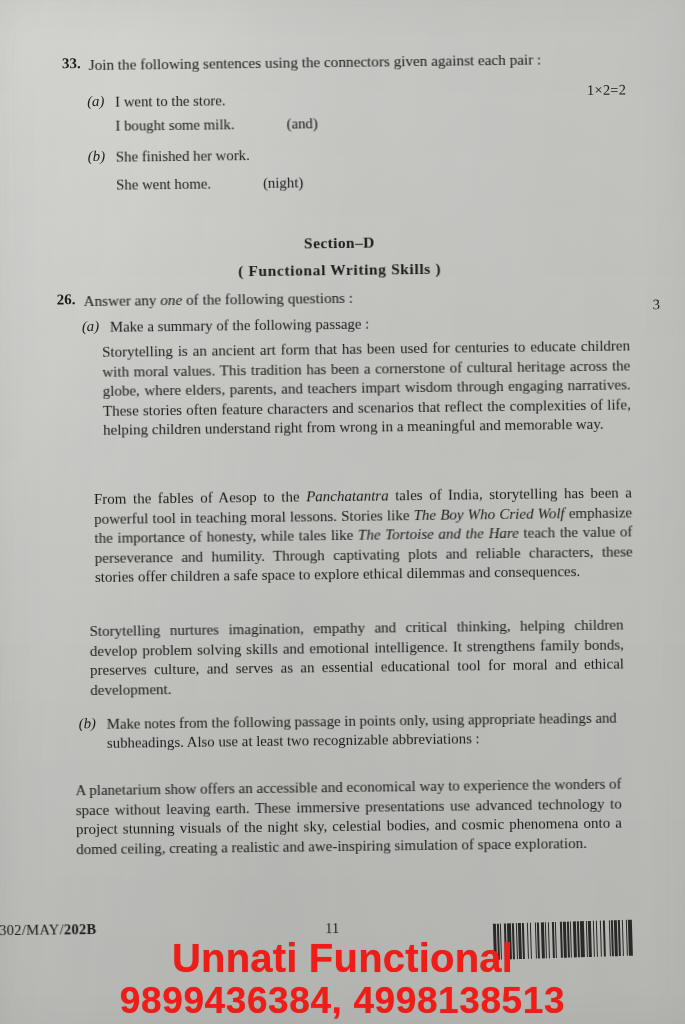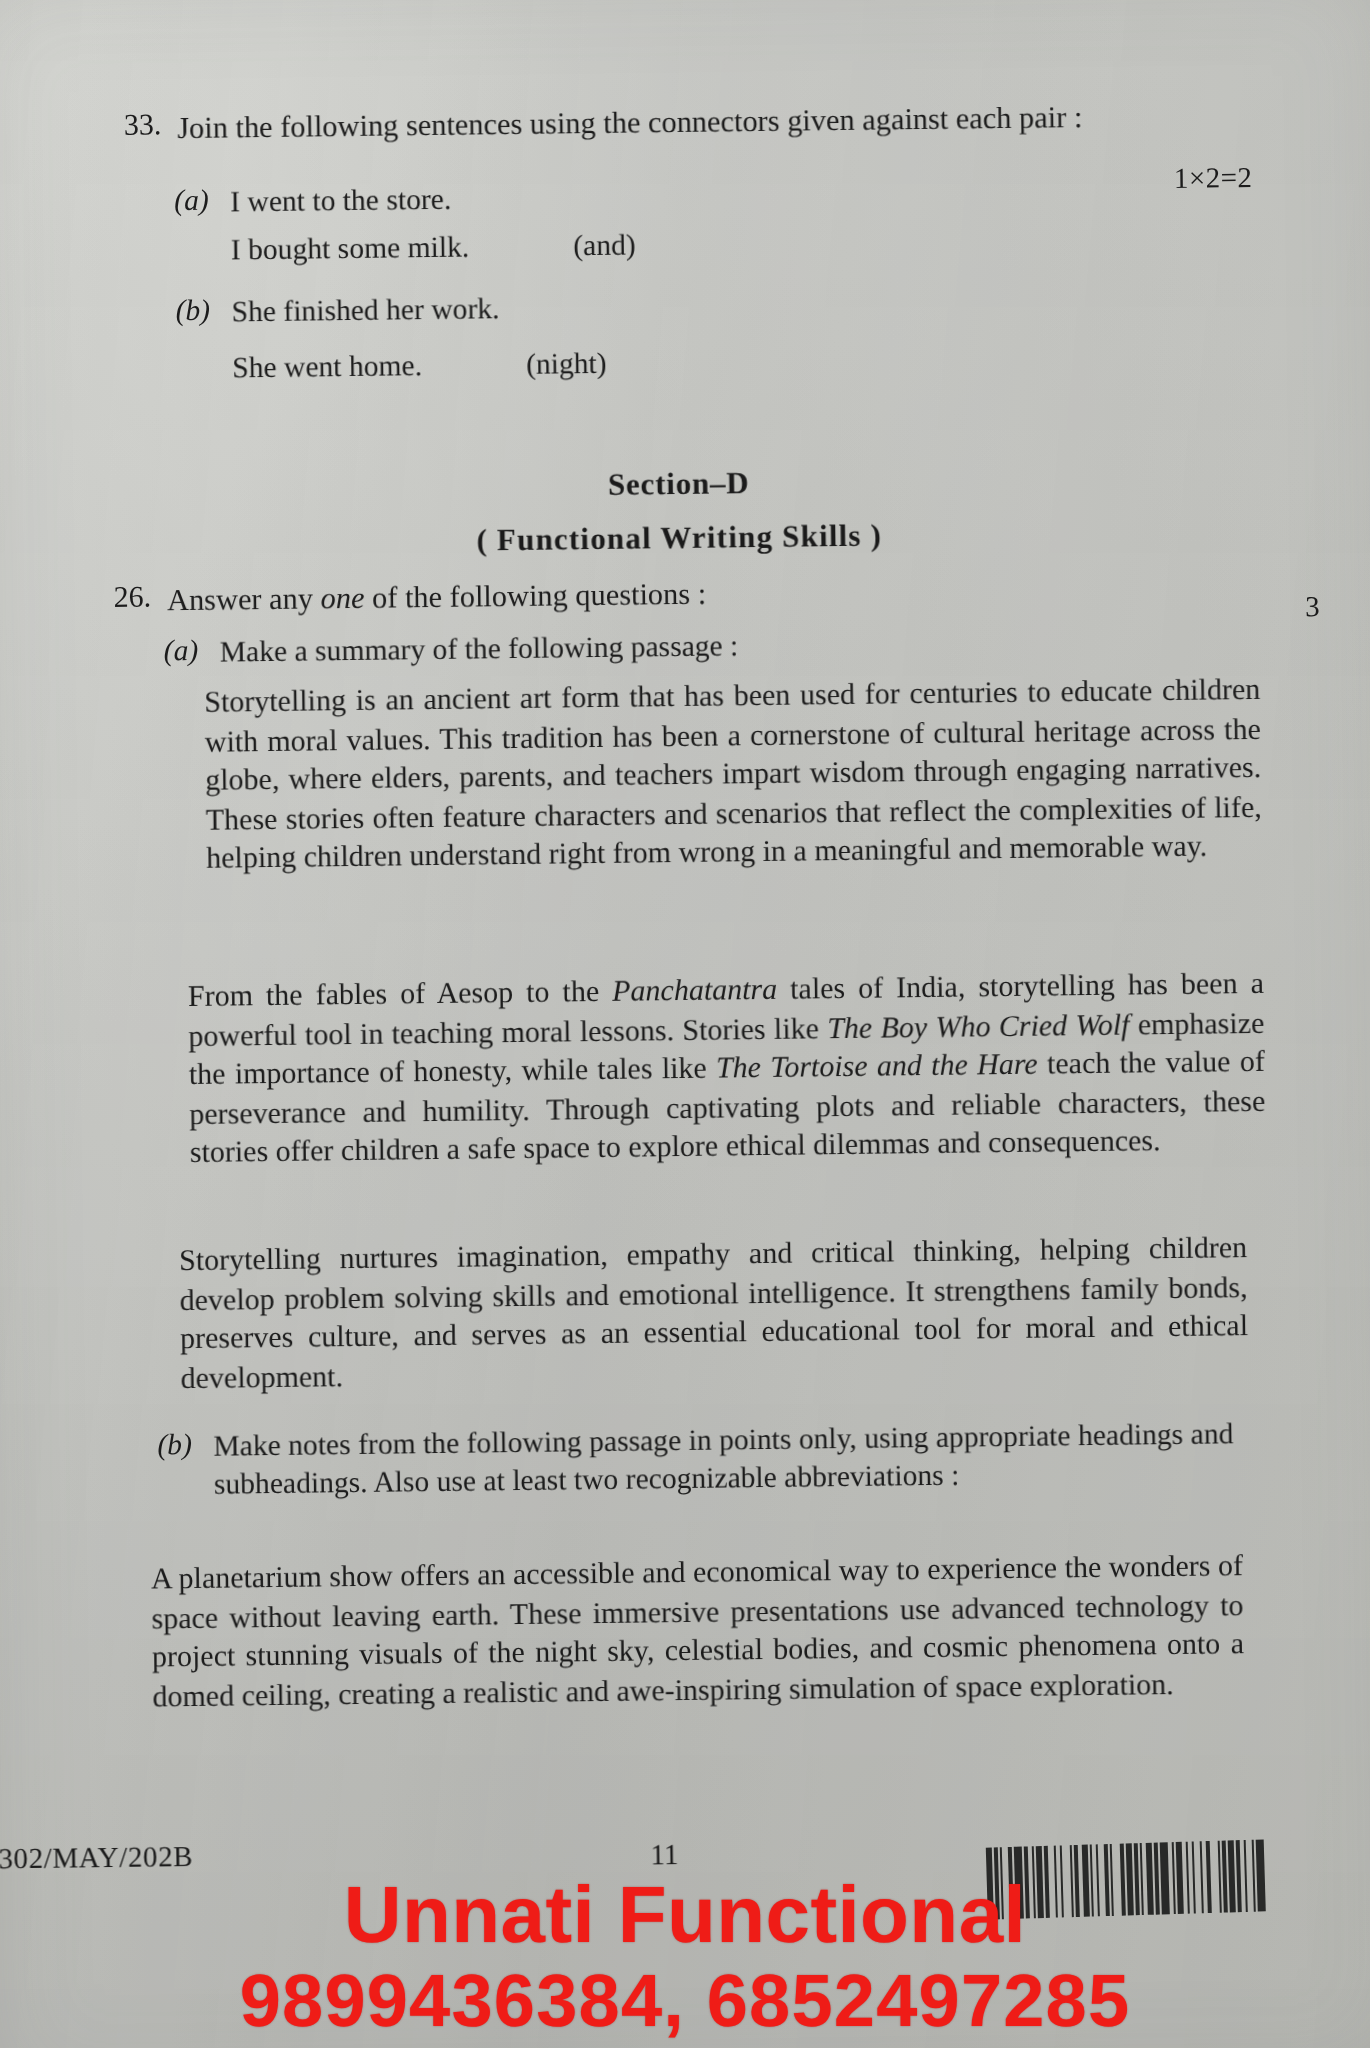--- a/index.html
+++ b/index.html
@@ -46,21 +46,21 @@
     transform: rotate(-0.7deg);
     transform-origin: 340px 500px;
   }
 
   .qrow {
     position: absolute;
     display: flex;
     align-items: flex-start;
   }
   .qnum {
-    font-weight: normal;
+    font-weight: bold;
     font-size: 15px;
     width: 34px;
     text-align: right;
     flex: none;
     padding-right: 8px;
   }
   .qtext {
     font-size: 15.2px;
     line-height: 1.28;
   }
@@ -126,21 +126,21 @@
     line-height: 1.30;
   }
 
   
   .footer-code {
     position: absolute;
     font-size: 14.5px;
     letter-spacing: .3px;
     font-family: "Liberation Serif", serif;
   }
-  .footer-code b { font-weight: normal; }
+  .footer-code b { font-weight: bold; }
   .page-no {
     position: absolute;
     font-size: 14.5px;
   }
   #barcode {
     position: absolute;
     display: flex;
     align-items: stretch;
     gap: 0;
     transform: rotate(-1deg);
@@ -300,15 +300,15 @@
         <span style="width: 1px; background: transparent;"></span>
         <span style="width: 4px; background: rgb(42, 43, 42);"></span>
         <span style="width: 2px; background: transparent;"></span>
       </div>
 
   </div>
 
   <div id="grain"></div>
 
   <div class="wm" id="wm-name" style="top:936px;">Unnati Functional</div>
-  <div class="wm" id="wm-phone" style="top:980px;">9899436384, 6852497285</div>
+  <div class="wm" id="wm-phone" style="top:980px;">9899436384, 4998138513</div>
 
 </div>
 
 </body></html>

